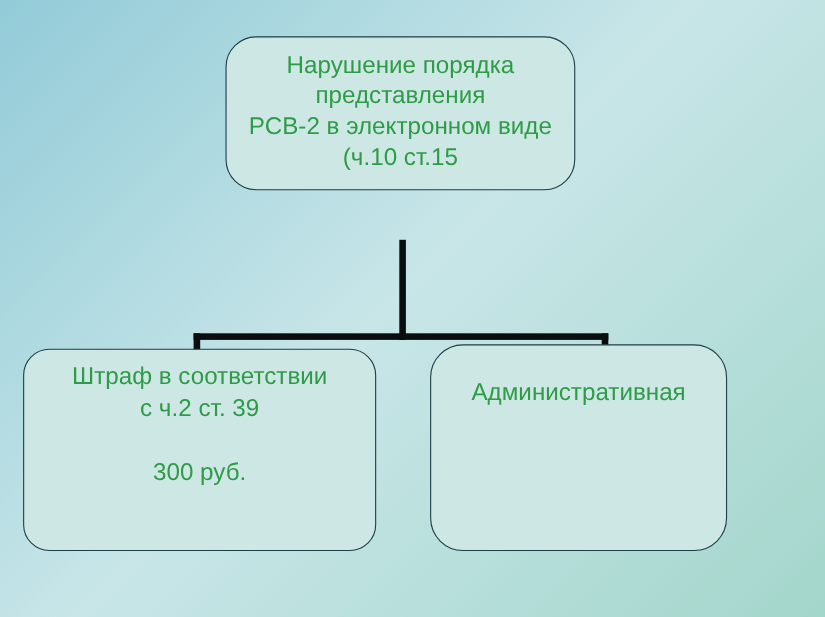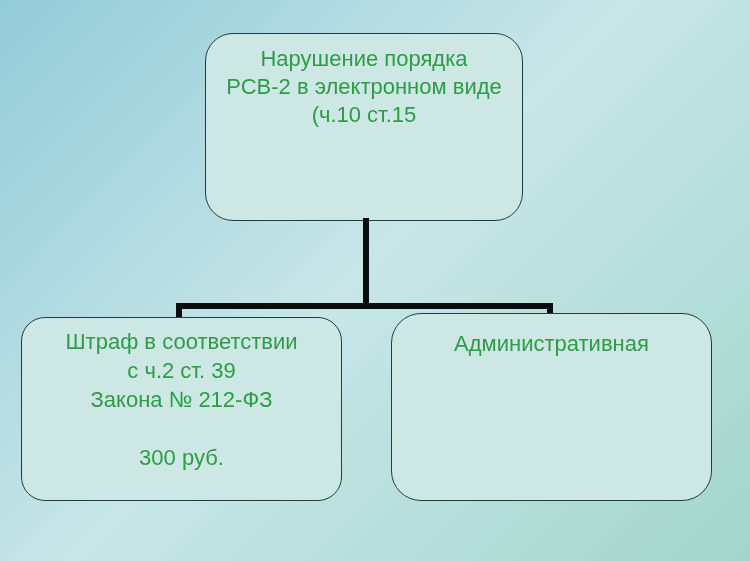--- a/index.html
+++ b/index.html
@@ -41,71 +41,71 @@
 
   .line {
     display: flex;
     align-items: center;
     justify-content: center;
     white-space: pre;
   }
 
   .top-box {
     left: 205px; top: 33px;
-    width: 318px; height: 188px;
+    width: 318px; height: 140px;
     border-radius: 28px;
     padding-top: 11px;
   }
   .top-box .line { height: 28px; }
 
   .left-box {
     left: 21px; top: 317px;
     width: 321px; height: 184px;
     border-radius: 24px;
     padding-top: 9px;
   }
   .left-box .line { height: 29px; }
 
   .right-box {
     left: 391px; top: 313px;
-    width: 321px; height: 188px;
+    width: 270px; height: 188px;
     border-radius: 30px;
-    padding-top: 0px;
+    padding-top: 13px;
   }
   .right-box .line { height: 60px; }
 
   .connector {
     position: absolute;
     background: var(--connector);
   }
   .v-main   { left: 363px; top: 218px; width: 6px; height: 91px; }
   .h-main   { left: 176px; top: 303px; width: 377px; height: 6px; }
   .stub-left  { left: 176px; top: 303px; width: 6px; height: 15px; }
   .stub-right { left: 547px; top: 303px; width: 6px; height: 11px; }
 </style>
 </head>
 <body>
 
 <div class="slide">
 
   <div class="box top-box">
     <div class="line">Нарушение порядка</div>
+    <div class="line">представления</div>
     <div class="line">РСВ-2 в электронном виде</div>
     <div class="line">(ч.10 ст.15</div>
   </div>
 
   <div class="connector v-main"></div>
   <div class="connector h-main"></div>
   <div class="connector stub-left"></div>
   <div class="connector stub-right"></div>
 
   <div class="box left-box">
     <div class="line">Штраф в соответствии</div>
     <div class="line">с ч.2 ст. 39</div>
-    <div class="line">Закона № 212-ФЗ</div>
     <div class="line"></div>
     <div class="line">300 руб.</div>
   </div>
 
   <div class="box right-box">
     <div class="line">Административная</div>
   </div>
 
 </div>
 

